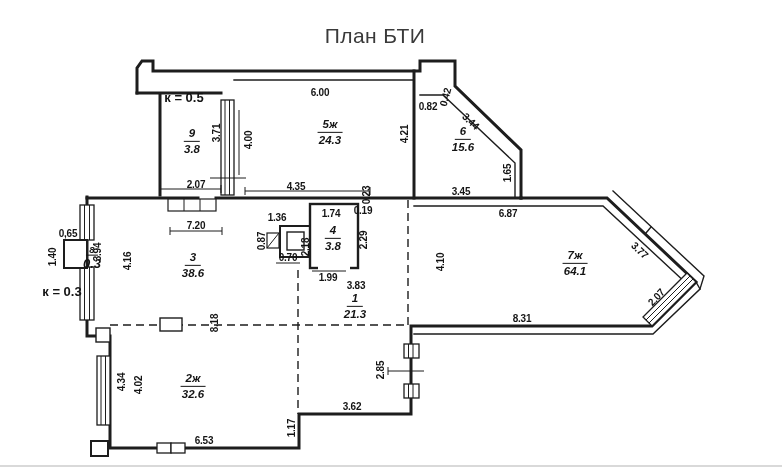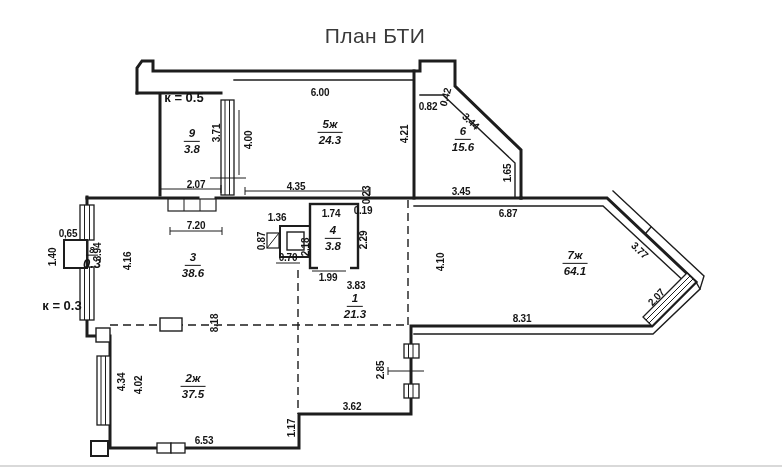--- a/index.html
+++ b/index.html
@@ -154,21 +154,21 @@
       <div class="dim" style="left: 97px; top: 252px; transform: translate(-50%, -50%) rotate(-90deg) scaleX(0.95);">3.94</div>
       <div class="dim" style="left: 127px; top: 261px; transform: translate(-50%, -50%) rotate(-90deg) scaleX(0.95);">4.16</div>
       <div class="dim" style="left: 214px; top: 323px; transform: translate(-50%, -50%) rotate(-90deg) scaleX(0.95);">8.18</div>
       <div class="dim" style="left: 380px; top: 370px; transform: translate(-50%, -50%) rotate(-90deg) scaleX(0.95);">2.85</div>
       <div class="dim" style="left: 352px; top: 406px; transform: translate(-50%, -50%) rotate(0deg) scaleX(0.95);">3.62</div>
       <div class="dim" style="left: 204px; top: 440px; transform: translate(-50%, -50%) rotate(0deg) scaleX(0.95);">6.53</div>
       <div class="dim" style="left: 291px; top: 428px; transform: translate(-50%, -50%) rotate(-90deg) scaleX(0.95);">1.17</div>
       <div class="dim" style="left: 121px; top: 382px; transform: translate(-50%, -50%) rotate(-90deg) scaleX(0.95);">4.34</div>
       <div class="dim" style="left: 138px; top: 385px; transform: translate(-50%, -50%) rotate(-90deg) scaleX(0.95);">4.02</div>
       <div class="coef" style="left: 184px; top: 97px;">к = 0.5</div>
-      <div class="coef" style="left: 62px; top: 305px;">к = 0.3</div>
+      <div class="coef" style="left: 62px; top: 291px;">к = 0.3</div>
       <div class="room" style="left: 192px; top: 141px;">
         <span class="num">9</span>
         <span class="area">3.8</span>
       </div>
       <div class="room" style="left: 330px; top: 132px;">
         <span class="num">5ж</span>
         <span class="area">24.3</span>
       </div>
       <div class="room" style="left: 463px; top: 139px;">
         <span class="num">6</span>
@@ -189,16 +189,16 @@
       <div class="room" style="left: 333px; top: 238px;">
         <span class="num">4</span>
         <span class="area">3.8</span>
       </div>
       <div class="room" style="left: 355px; top: 306px;">
         <span class="num">1</span>
         <span class="area">21.3</span>
       </div>
       <div class="room" style="left: 193px; top: 386px;">
         <span class="num">2ж</span>
-        <span class="area">37.5</span>
+        <span class="area">32.6</span>
       </div>
     </div>
 </div>
 
 </body></html>

